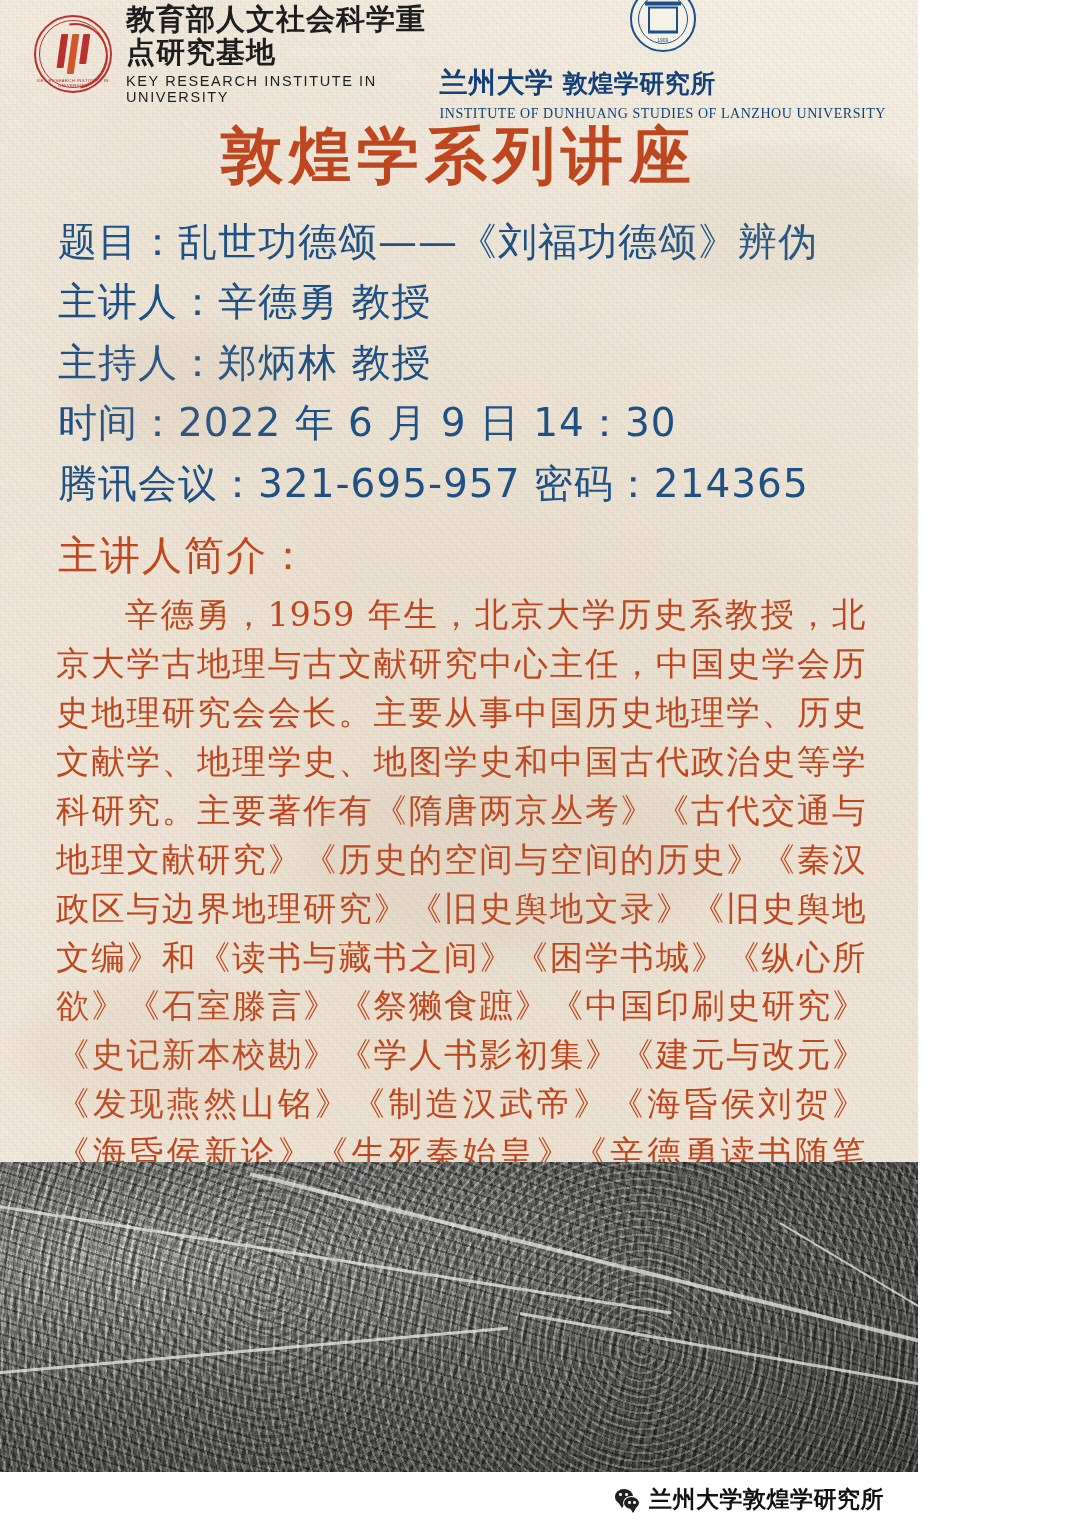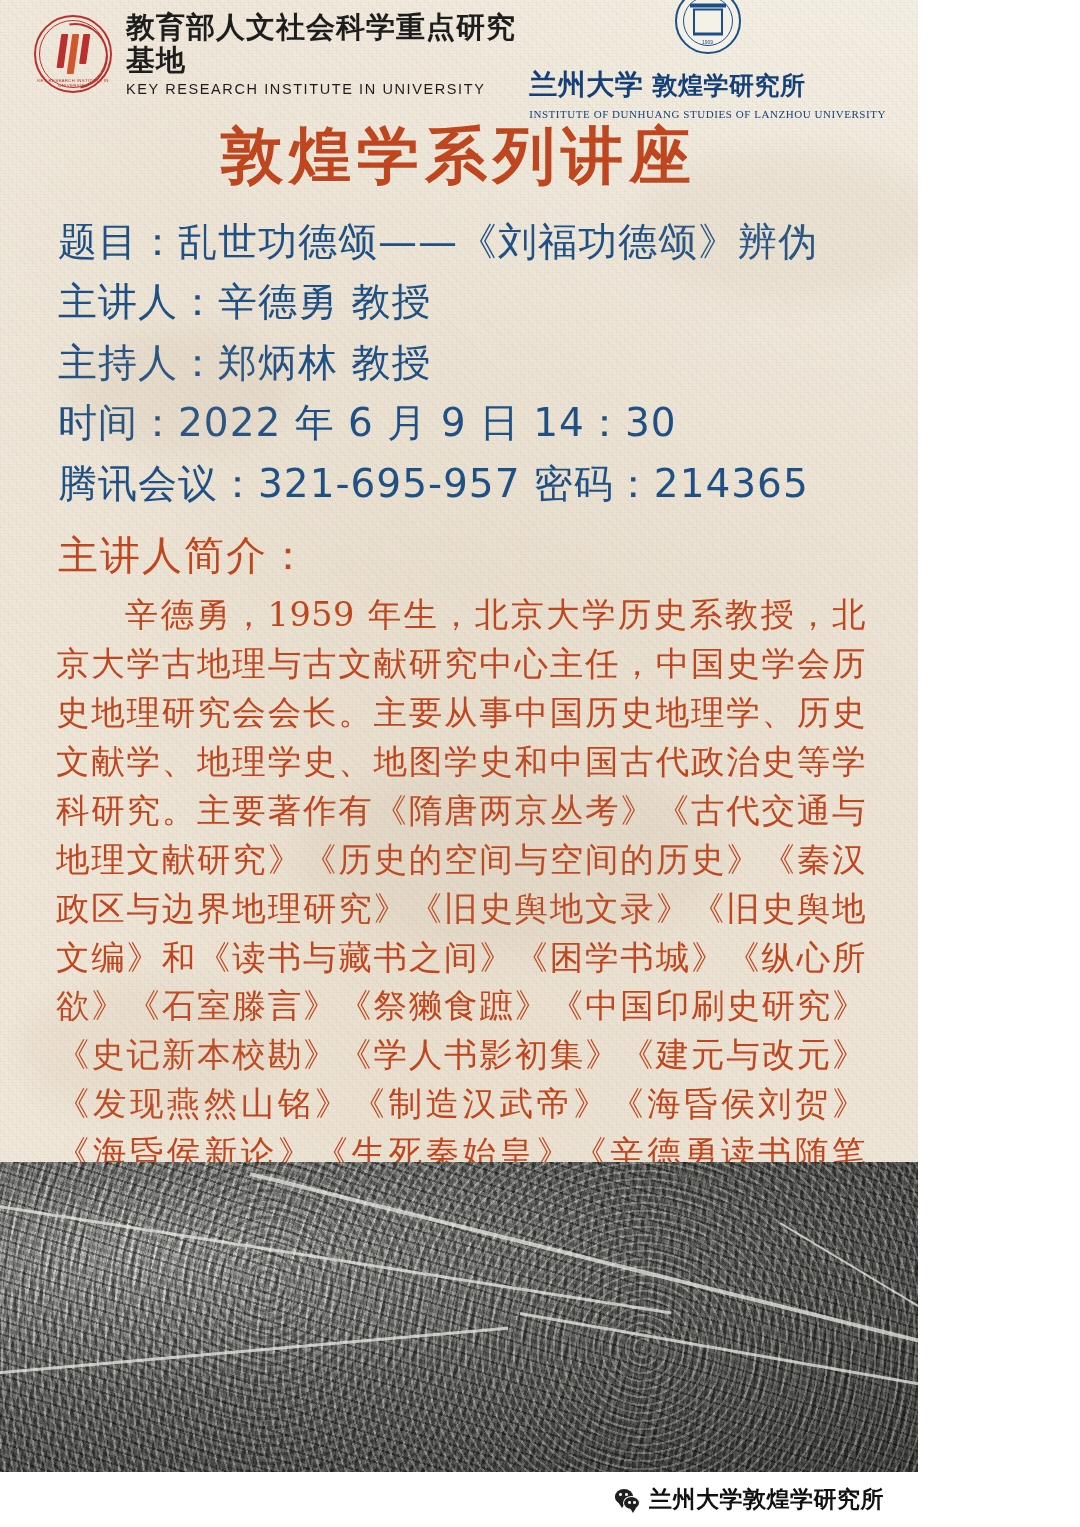--- a/index.html
+++ b/index.html
@@ -183,21 +183,21 @@
     color: #14407a;
     font-weight: 700;
     letter-spacing: .5px;
     white-space: nowrap;
   }
   .lzu-text .cn .big {
     font-size: 28px;
   }
   .lzu-text .en {
     font-family: "Liberation Serif", serif;
-    font-size: 11px;
+    font-size: 14px;
     color: #14407a;
     letter-spacing: .55px;
     margin-top: 4px;
     white-space: nowrap;
   }
 
   
   .title {
     text-align: center;
     font-family: "DejaVu Sans", "Liberation Sans", sans-serif;

